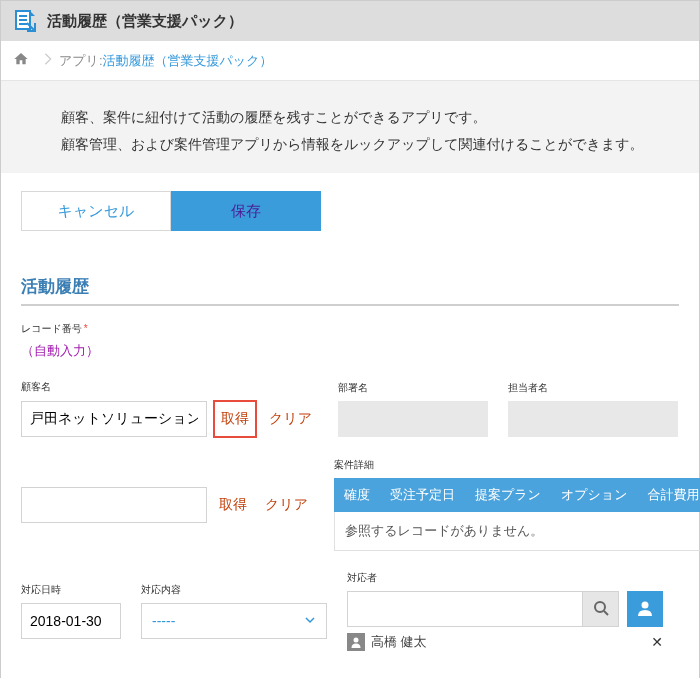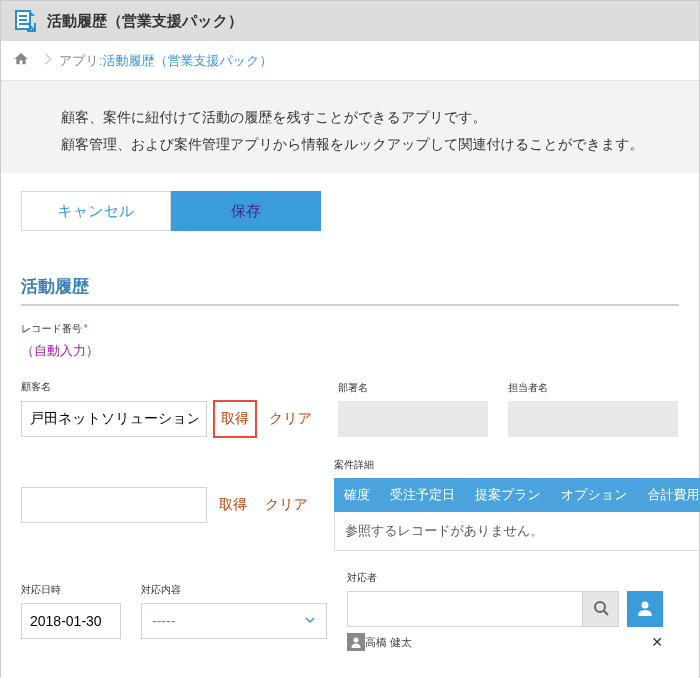--- a/index.html
+++ b/index.html
@@ -39,21 +39,21 @@
 .detail-header > div { padding: 8px 10px; white-space: nowrap; }
 .detail-body { border: 1px solid #e0e0e0; border-top: none; padding: 10px 10px; font-size: 13px; color: #555; }
 .dropdown { display: flex; align-items: center; justify-content: space-between; border: 1px solid #d3d3d3; height: 36px; width: 186px; padding: 0 10px; color: #3498db; cursor: pointer; }
 .dropdown .chev-down { width: 12px; height: 12px; }
 .responder-row { display: flex; align-items: center; }
 .resp-input { border: 1px solid #d3d3d3; height: 36px; width: 236px; padding: 0 8px; }
 .icon-btn { width: 36px; height: 36px; display: flex; align-items: center; justify-content: center; cursor: pointer; }
 .icon-btn.search { background: #e6e6e6; border: 1px solid #d3d3d3; border-left: none; }
 .icon-btn.person { background: #3b9cdb; margin-left: 8px; }
 .chip-row { display: flex; align-items: center; justify-content: space-between; margin-top: 6px; width: 316px; }
-.chip { display: flex; align-items: center; gap: 0; font-size: 11px; color: #444; }
+.chip { display: flex; align-items: center; gap: 6px; font-size: 13px; color: #444; }
 .chip .avatar { width: 18px; height: 18px; background: #888; display: flex; align-items: center; justify-content: center; }
 </style>
 </head>
 <body>
 
 <div class="outer">
   <div class="header-bar">
     <span class="header-icon">
       <svg viewBox="0 0 24 24">
           <rect x="3" y="2" width="14" height="18" fill="#fff" stroke="#2a8fd4" stroke-width="2"></rect>

